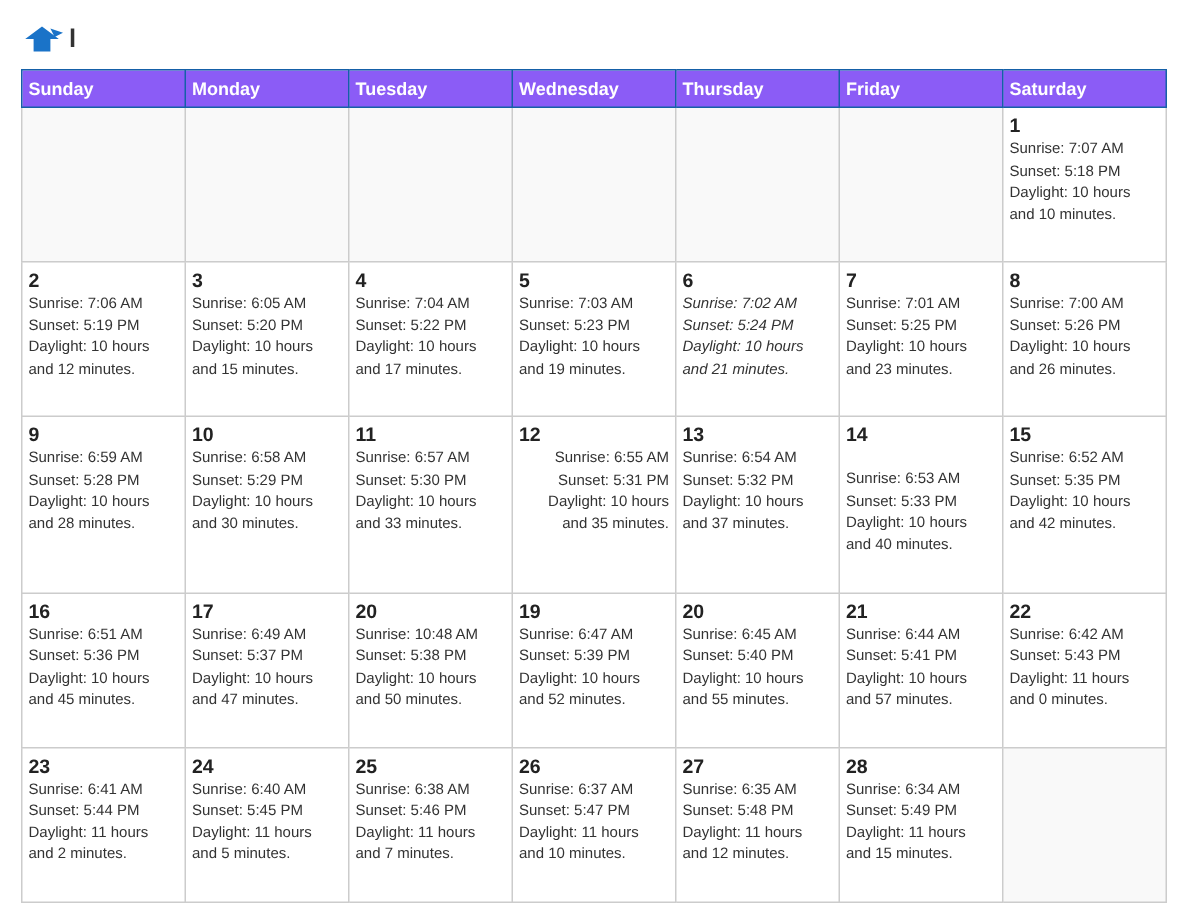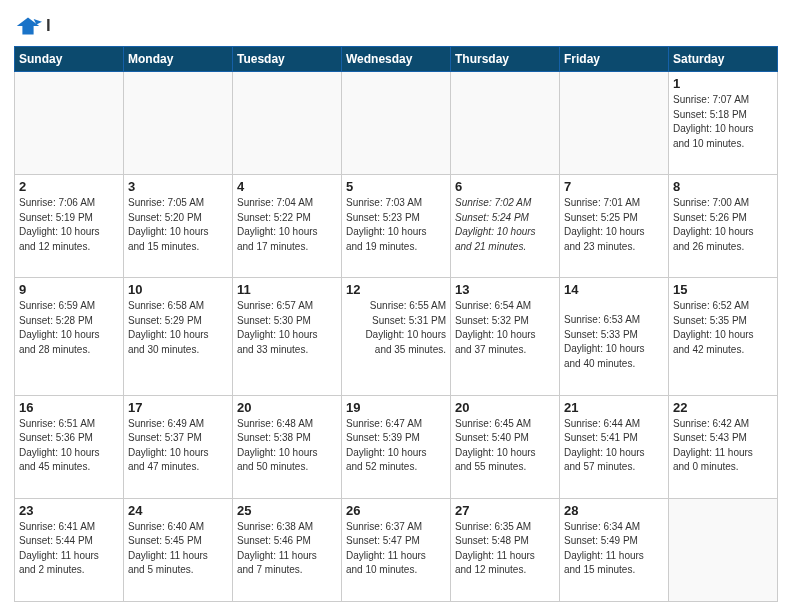--- a/index.html
+++ b/index.html
@@ -47,21 +47,21 @@
       color: #444;
       margin-top: 2px;
     }
     .calendar-table {
       width: 100%;
       border-collapse: collapse;
       flex: 1;
       table-layout: fixed;
     }
     .calendar-table thead th {
-      background: #0c4a6e;
+      background: #8b5cf6;
       color: #fff;
       font-size: 12px;
       font-weight: bold;
       padding: 5px 4px;
       text-align: left;
       border: 1px solid #1560a8;
     }
     .calendar-table tbody td {
       border: 1px solid #ccc;
       vertical-align: top;
@@ -140,21 +140,21 @@
         <tr>
           <td>
             <span class="day-number">2</span>
             <div class="day-info" style="white-space: pre-line;">Sunrise: 7:06 AM
 Sunset: 5:19 PM
 Daylight: 10 hours
 and 12 minutes.</div>
           </td>
           <td>
             <span class="day-number">3</span>
-            <div class="day-info" style="white-space: pre-line;">Sunrise: 7:05 AM
+            <div class="day-info" style="white-space: pre-line;">Sunrise: 6:05 AM
 Sunset: 5:20 PM
 Daylight: 10 hours
 and 15 minutes.</div>
           </td>
           <td>
             <span class="day-number">4</span>
             <div class="day-info" style="white-space: pre-line;">Sunrise: 7:04 AM
 Sunset: 5:22 PM
 Daylight: 10 hours
 and 17 minutes.</div>
@@ -249,21 +249,21 @@
           </td>
           <td>
             <span class="day-number">17</span>
             <div class="day-info" style="white-space: pre-line;">Sunrise: 6:49 AM
 Sunset: 5:37 PM
 Daylight: 10 hours
 and 47 minutes.</div>
           </td>
           <td>
             <span class="day-number">20</span>
-            <div class="day-info" style="white-space: pre-line;">Sunrise: 6:48 AM
+            <div class="day-info" style="white-space: pre-line;">Sunrise: 10:48 AM
 Sunset: 5:38 PM
 Daylight: 10 hours
 and 50 minutes.</div>
           </td>
           <td>
             <span class="day-number">19</span>
             <div class="day-info" style="white-space: pre-line;">Sunrise: 6:47 AM
 Sunset: 5:39 PM
 Daylight: 10 hours
 and 52 minutes.</div>

